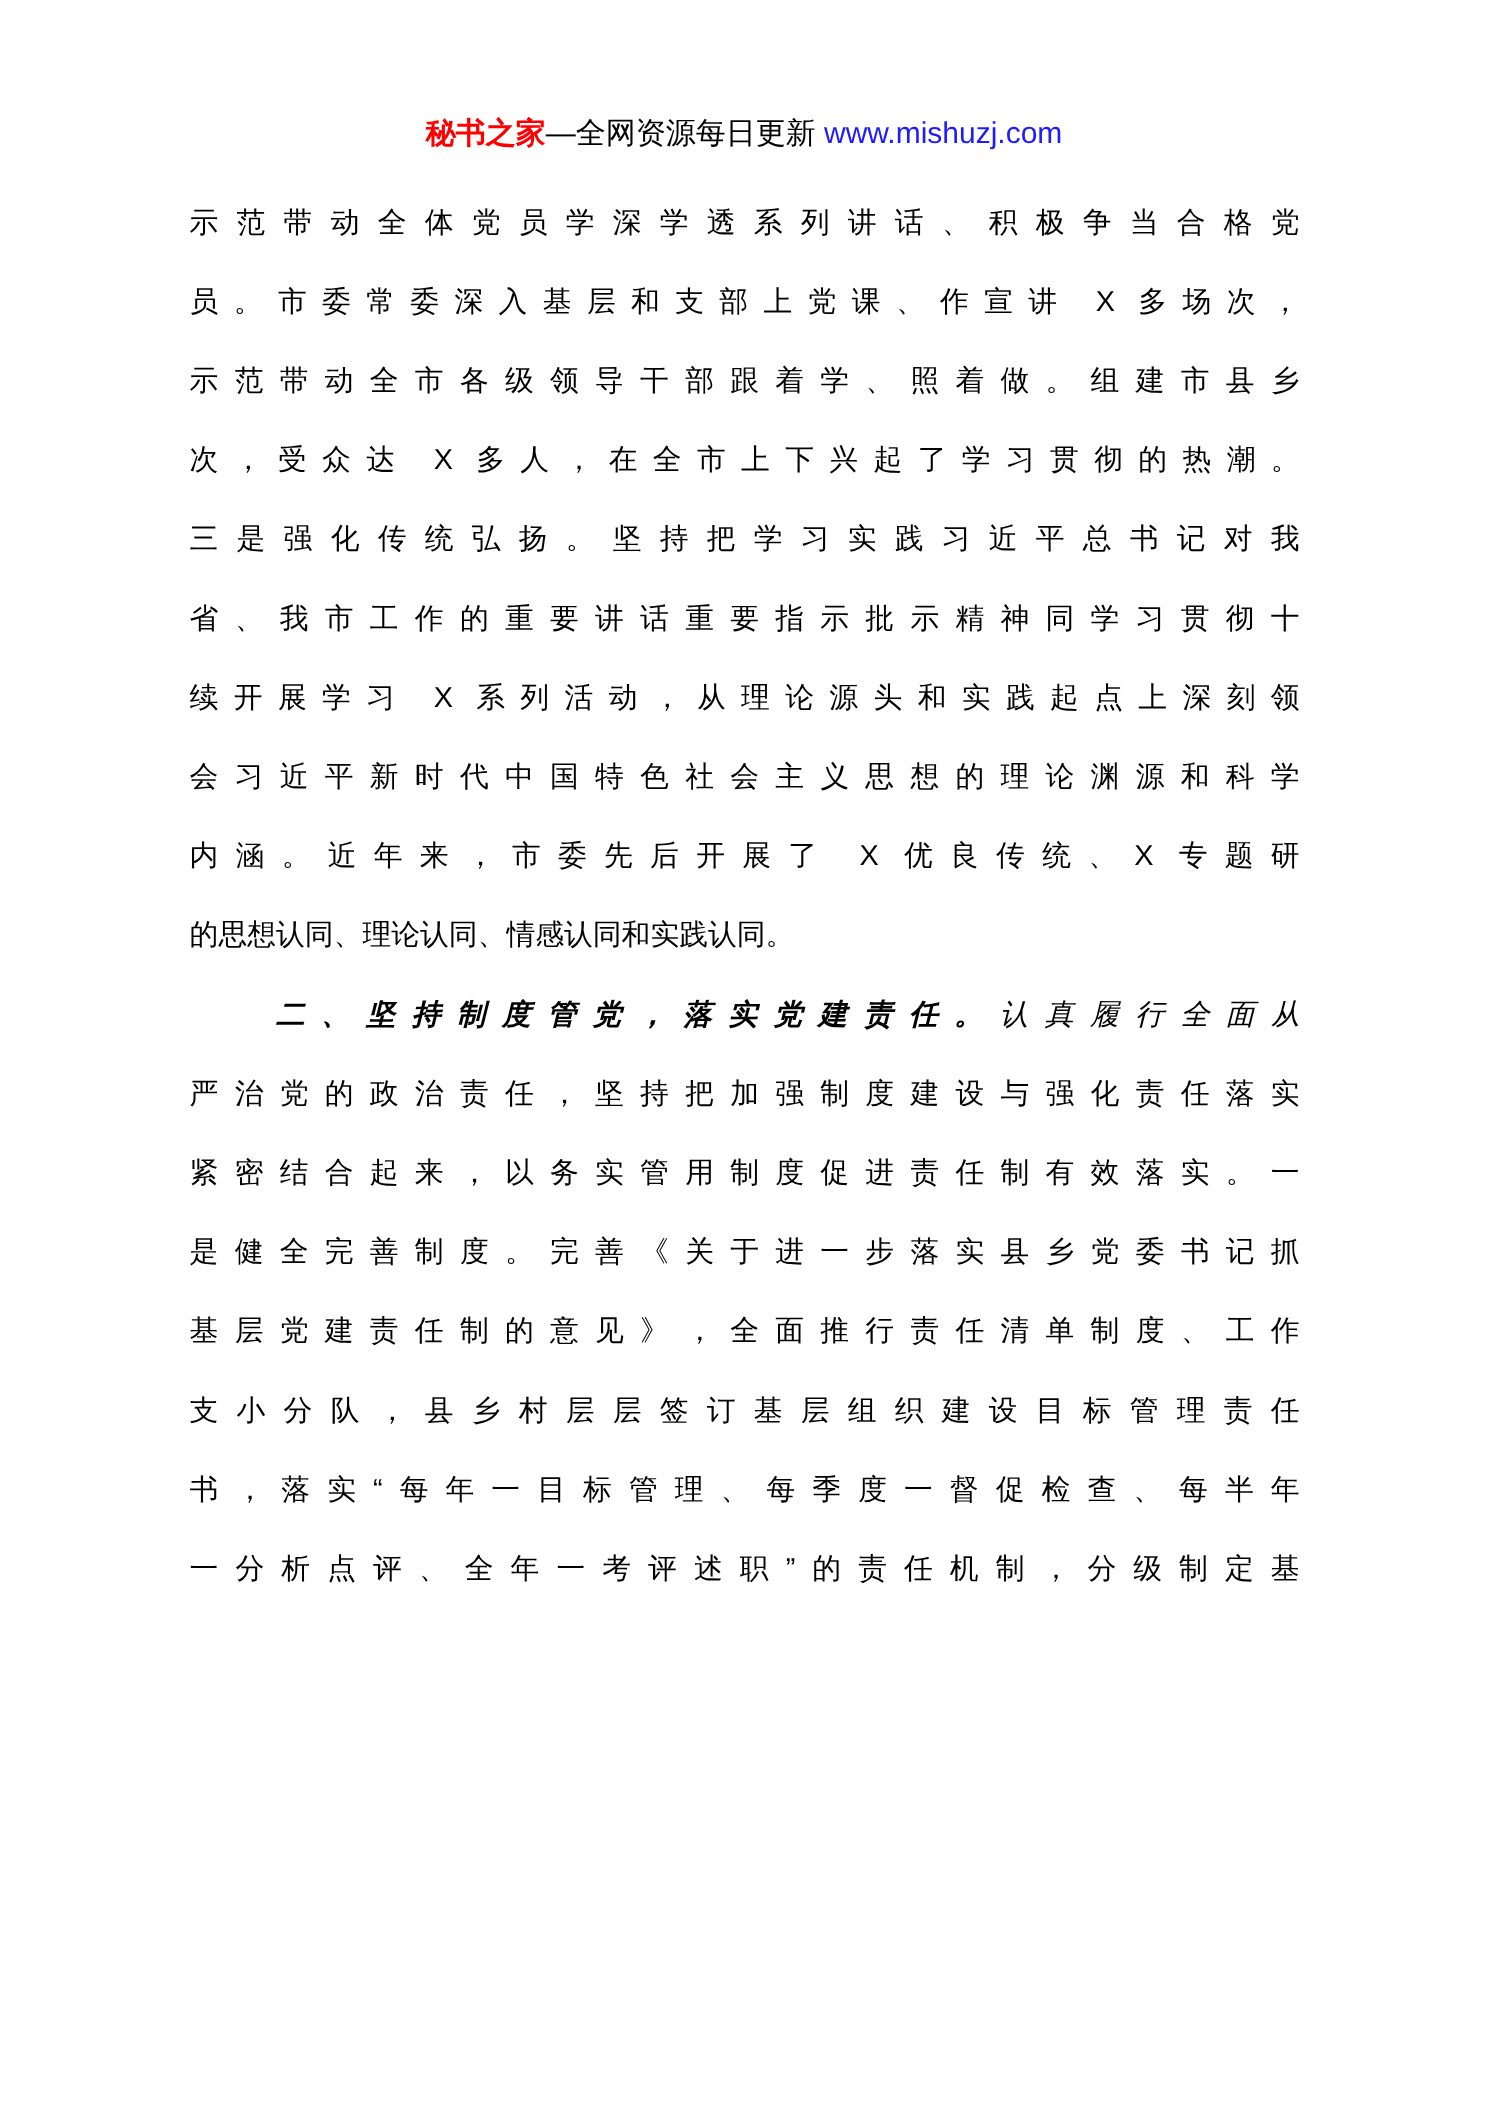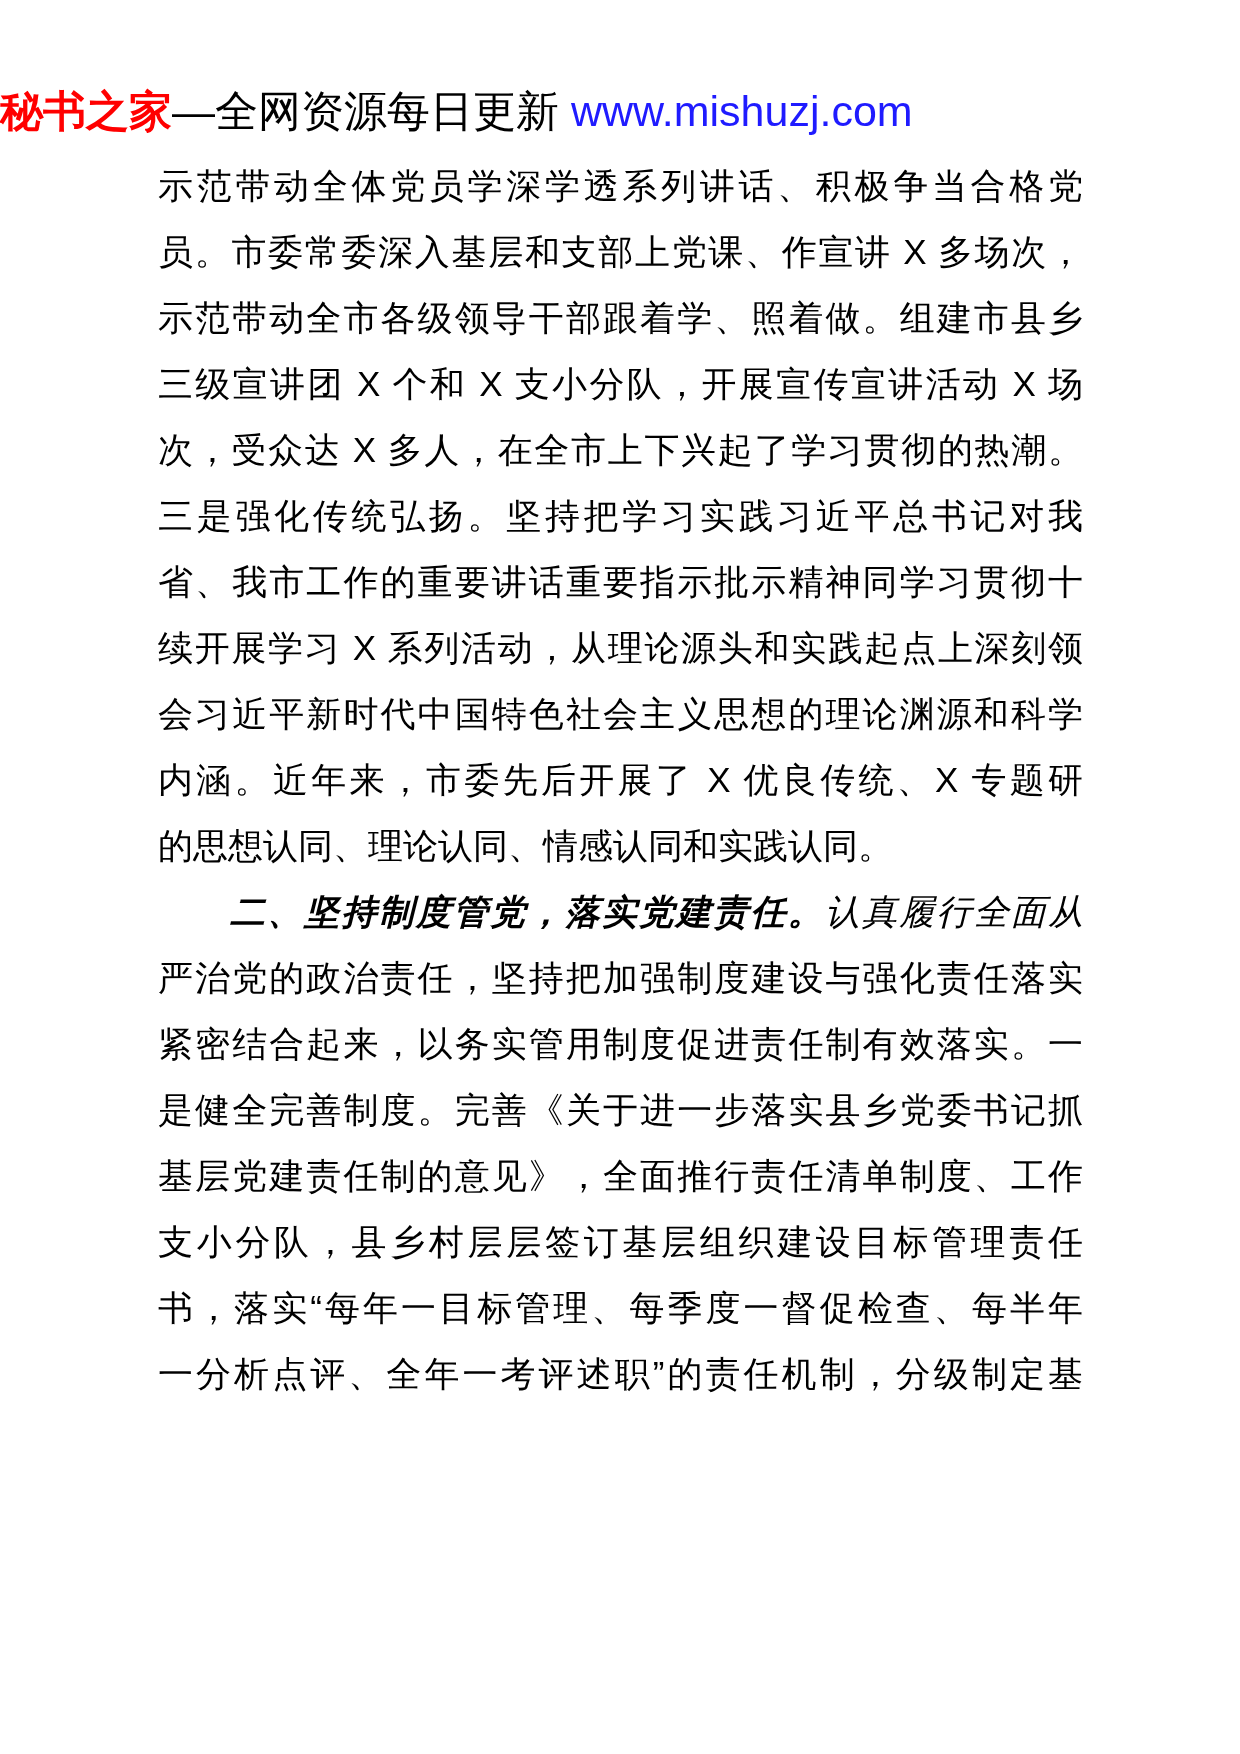--- a/index.html
+++ b/index.html
@@ -14,22 +14,22 @@
     background: #ffffff;
     font-family: "Liberation Sans", sans-serif;
     color: #000000;
     overflow: hidden;
   }
   .doc-header {
     position: absolute;
     top: 86px;
     left: 0;
     width: 100%;
-    text-align: left;
-    font-size: 43px;
+    text-align: center;
+    font-size: 25px;
     line-height: 50px;
     white-space: nowrap;
   }
   .site-name {
     color: #ff0000;
     font-weight: 700;
   }
   .header-sep,
   .header-tagline {
     color: #000000;
@@ -41,21 +41,21 @@
   }
   .doc-body {
     position: absolute;
     top: 153px;
     left: 158px;
     width: 925px;
   }
   .line {
     height: 66px;
     line-height: 66px;
-    font-size: 35px;
+    font-size: 24px;
     text-align: justify;
     text-align-last: justify;
     overflow: hidden;
     white-space: nowrap;
   }
   .line.para-end {
     text-align-last: left;
   }
   .line.p2-first {
     text-indent: 72px;
@@ -71,21 +71,20 @@
 <div class="page">
 
   <div class="doc-header">
     <span class="site-name">秘书之家</span><span class="header-sep">—</span><span class="header-tagline">全网资源每日更新 </span><span class="header-url">www.mishuzj.com</span>
   </div>
 
   <div class="doc-body">
     <div class="line">示范带动全体党员学深学透系列讲话、积极争当合格党</div>
     <div class="line">员。市委常委深入基层和支部上党课、作宣讲 X 多场次，</div>
     <div class="line">示范带动全市各级领导干部跟着学、照着做。组建市县乡</div>
-    <div class="line">三级宣讲团 X 个和 X 支小分队，开展宣传宣讲活动 X 场</div>
     <div class="line">次，受众达 X 多人，在全市上下兴起了学习贯彻的热潮。</div>
     <div class="line">三是强化传统弘扬。坚持把学习实践习近平总书记对我</div>
     <div class="line">省、我市工作的重要讲话重要指示批示精神同学习贯彻十</div>
     <div class="line">续开展学习 X 系列活动，从理论源头和实践起点上深刻领</div>
     <div class="line">会习近平新时代中国特色社会主义思想的理论渊源和科学</div>
     <div class="line">内涵。近年来，市委先后开展了 X 优良传统、X 专题研</div>
     <div class="line para-end">的思想认同、理论认同、情感认同和实践认同。</div>
 
     <div class="line p2-first"><span class="lead-bold">二、坚持制度管党，落实党建责任。</span><span>认真履行全面从</span></div>
     <div class="line">严治党的政治责任，坚持把加强制度建设与强化责任落实</div>

